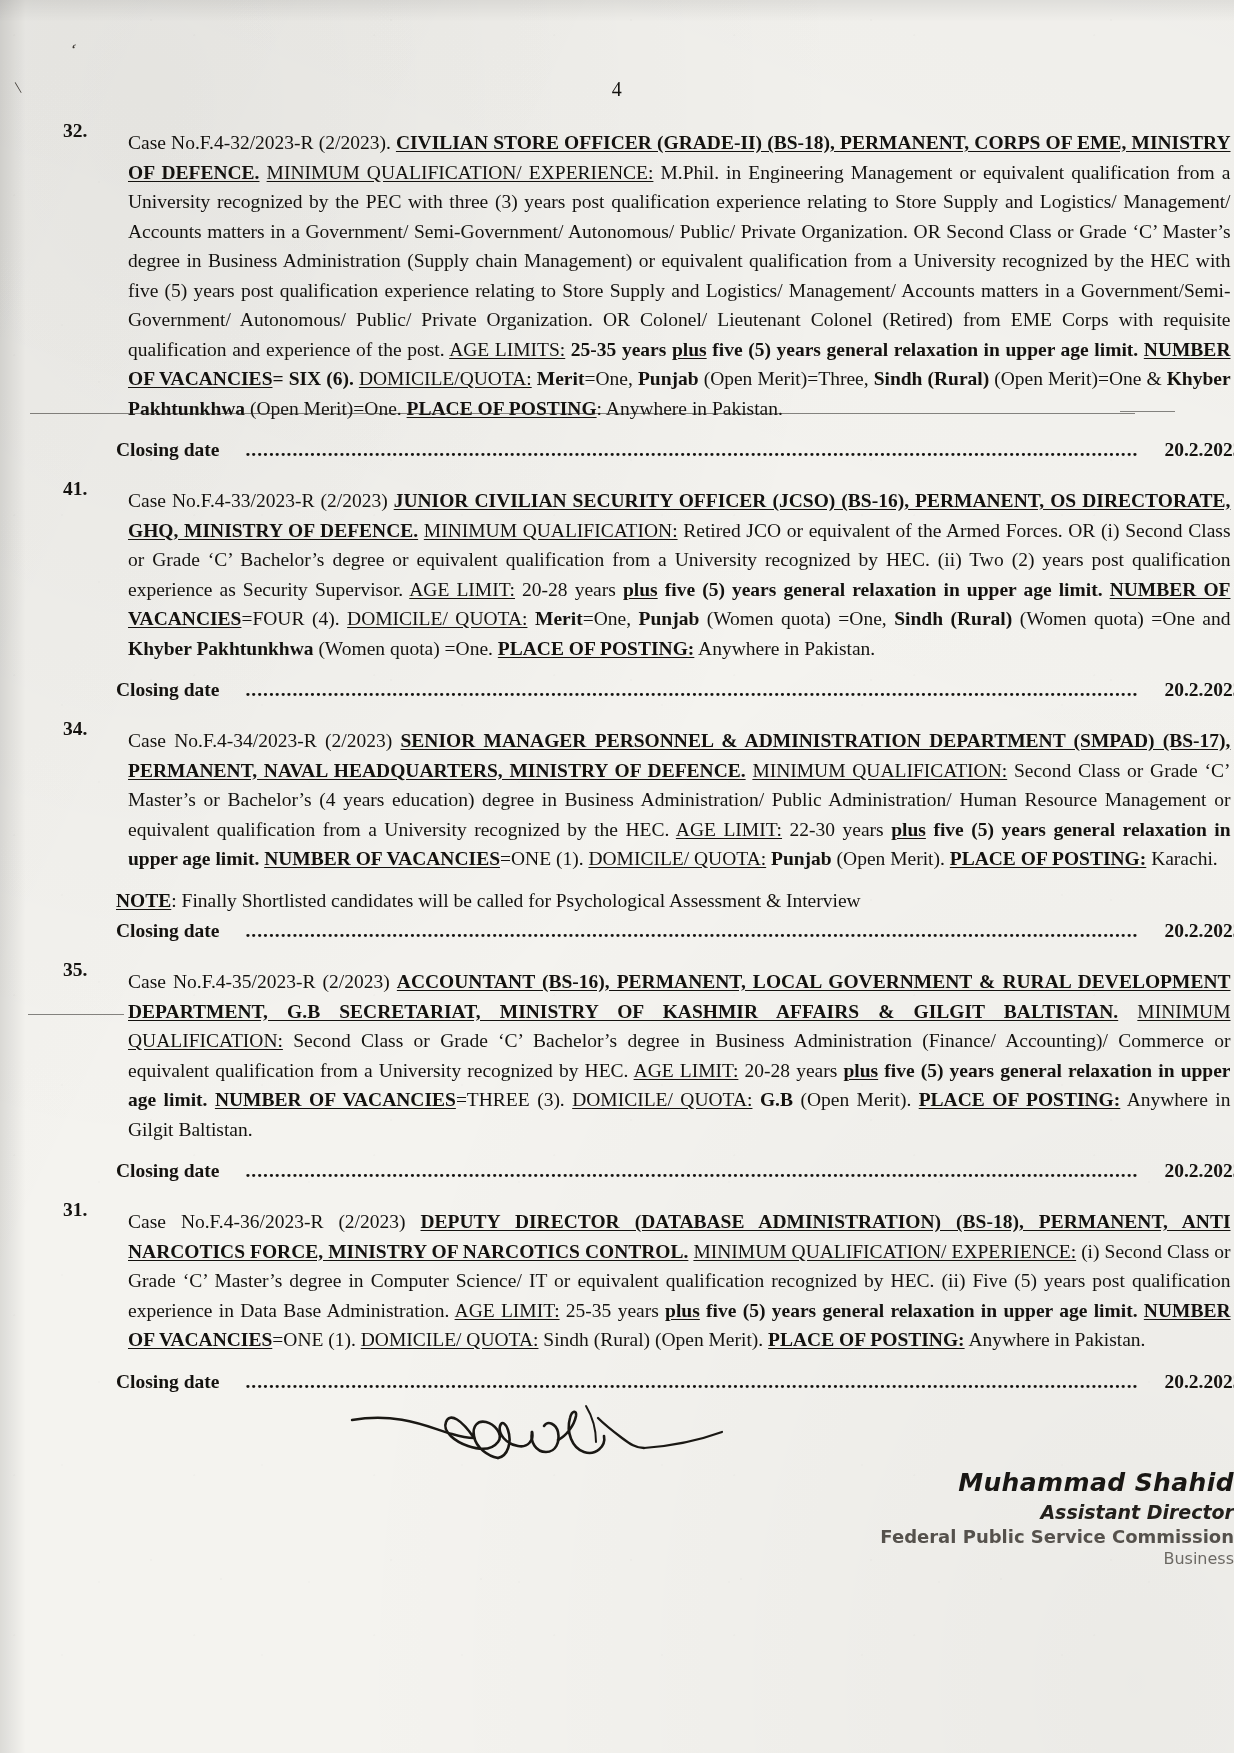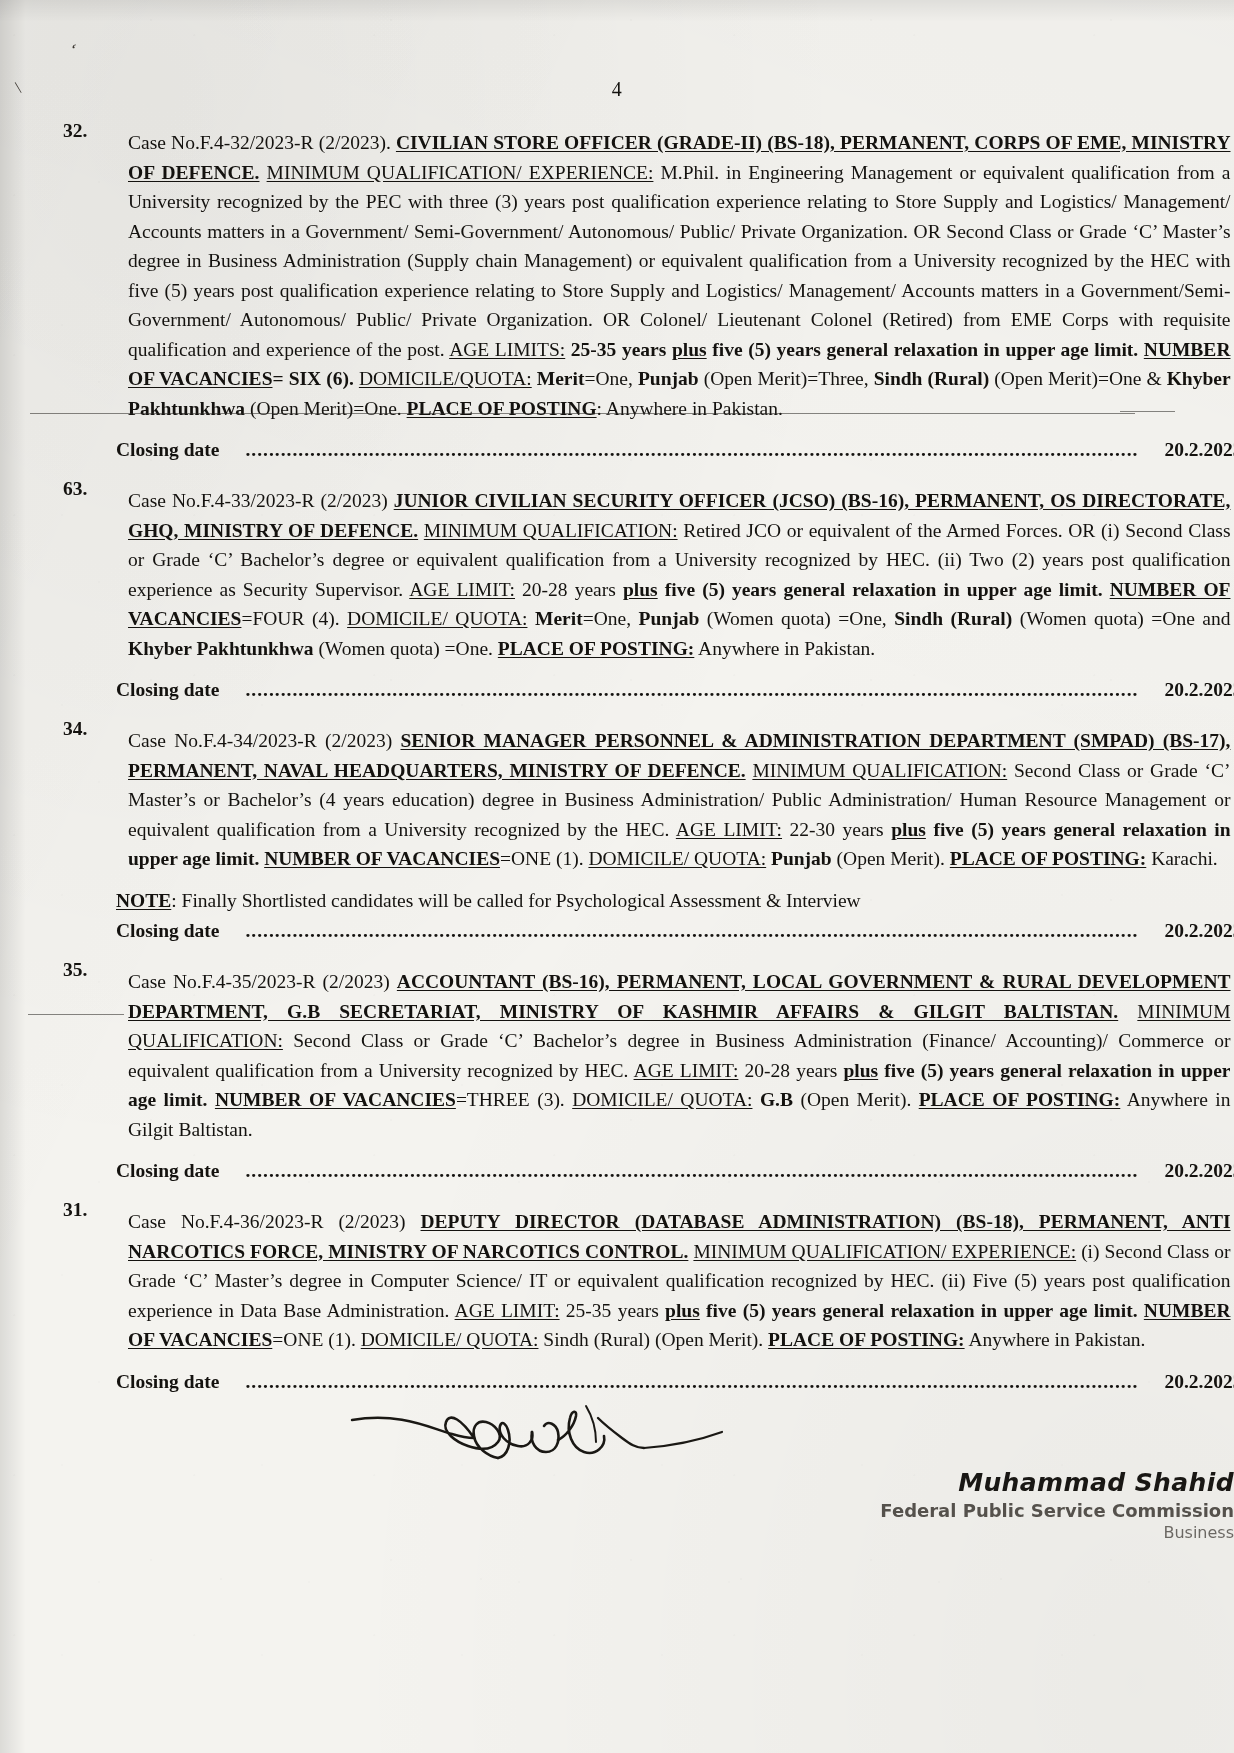--- a/index.html
+++ b/index.html
@@ -210,21 +210,21 @@
         <p class="para"><span>Case   No.F.4-32/2023-R   (2/2023).</span> <span class="bu">CIVILIAN   STORE   OFFICER   (GRADE-II)   (BS-18), PERMANENT,  CORPS  OF  EME,  MINISTRY  OF  DEFENCE.</span> <span class="u">MINIMUM QUALIFICATION/ EXPERIENCE:</span> <span>M.Phil. in Engineering Management or equivalent qualification from a University recognized by the PEC with three (3) years post qualification experience relating to Store Supply and Logistics/ Management/ Accounts matters in a Government/ Semi-Government/ Autonomous/ Public/ Private Organization. OR Second Class or Grade ‘C’ Master’s degree in Business Administration (Supply chain Management) or equivalent qualification from a University recognized by the HEC with five (5) years post qualification experience relating to Store Supply and Logistics/ Management/ Accounts matters in a Government/Semi-Government/ Autonomous/ Public/ Private Organization. OR Colonel/ Lieutenant Colonel (Retired) from EME Corps with requisite qualification and experience of the post.</span>    <span class="u">AGE LIMITS:</span> <span class="b">25-35 years</span> <span class="bu">plus</span> <span class="b">five (5) years general relaxation in upper age limit.</span> <span class="bu">NUMBER  OF  VACANCIES</span><span class="b">=  SIX  (6).</span> <span class="u">DOMICILE/QUOTA:</span> <span class="b">Merit</span><span>=One,</span> <span class="b">Punjab</span> <span>(Open Merit)=Three,</span> <span class="b">Sindh  (Rural)</span> <span>(Open Merit)=One &amp;</span> <span class="b">Khyber  Pakhtunkhwa</span> <span>(Open Merit)=One.</span> <span class="bu">PLACE OF POSTING</span><span>: Anywhere in Pakistan.</span></p>
         <div class="closing">
           <span class="closing-label">Closing date</span>
           <span class="closing-dots">........................................................................................................................................................</span>
           <span class="closing-date">20.2.2023</span>
         </div>
       </div>
     </div>
 
     <div class="entry">
-      <div class="entry-num">63.</div>
+      <div class="entry-num">41.</div>
       <div class="entry-body">
         <p class="para"><span>Case No.F.4-33/2023-R (2/2023)</span> <span class="bu">JUNIOR CIVILIAN SECURITY OFFICER (JCSO) (BS-16), PERMANENT,   OS   DIRECTORATE,   GHQ,   MINISTRY   OF   DEFENCE.</span> <span class="u">MINIMUM QUALIFICATION:</span> <span>Retired JCO or equivalent of the Armed Forces. OR (i) Second Class or Grade ‘C’ Bachelor’s degree or equivalent qualification from a University recognized by HEC. (ii) Two (2) years post qualification experience as Security Supervisor.</span> <span class="u">AGE LIMIT:</span> <span>20-28 years</span> <span class="bu">plus</span> <span class="b">five (5) years general relaxation in upper age limit.</span> <span class="bu">NUMBER OF VACANCIES</span><span>=FOUR (4).</span> <span class="u">DOMICILE/ QUOTA:</span> <span class="b">Merit</span><span>=One,</span> <span class="b">Punjab</span> <span>(Women quota) =One,</span> <span class="b">Sindh (Rural)</span> <span>(Women quota) =One and</span> <span class="b">Khyber Pakhtunkhwa</span> <span>(Women quota) =One.</span> <span class="bu">PLACE OF POSTING:</span><span> Anywhere in Pakistan.</span></p>
         <div class="closing">
           <span class="closing-label">Closing date</span>
           <span class="closing-dots">........................................................................................................................................................</span>
           <span class="closing-date">20.2.2023</span>
         </div>
       </div>
     </div>
 
@@ -279,17 +279,18 @@
       <path d="M498 60 C 508 58, 512 44, 508 32 C 506 26, 502 22, 500 28 C 498 36, 506 46, 518 48
                C 528 50, 534 42, 532 34" fill="none" stroke="#1a1814" stroke-width="2.6" stroke-linecap="round"></path>
       <path d="M532 34 C 530 44, 536 54, 546 54 C 556 54, 560 44, 558 34 C 556 26, 548 22, 544 28" fill="none" stroke="#1a1814" stroke-width="2.6" stroke-linecap="round"></path>
       <path d="M558 42 C 566 38, 574 28, 576 18 C 577 12, 572 12, 570 20 C 566 34, 572 50, 584 54
                C 596 58, 606 48, 604 38" fill="none" stroke="#1a1814" stroke-width="2.6" stroke-linecap="round"></path>
       <path d="M598 20 C 604 26, 614 34, 622 40 C 630 46, 636 50, 644 50" fill="none" stroke="#1a1814" stroke-width="2.4" stroke-linecap="round"></path>
       <path d="M644 50 C 672 48, 700 42, 722 34" fill="none" stroke="#1a1814" stroke-width="2.2" stroke-linecap="round"></path>
       <path d="M586 8 C 592 18, 596 30, 596 44" fill="none" stroke="#1a1814" stroke-width="2.0" stroke-linecap="round"></path>
     </svg>
     <div class="sig-name">Muhammad Shahid</div>
+    <div class="sig-role">Assistant Director</div>
     <div class="sig-org">Federal Public Service Commission</div>
     <div class="sig-city">Business</div>
   </div>
 
 </div>
 
 </body></html>

